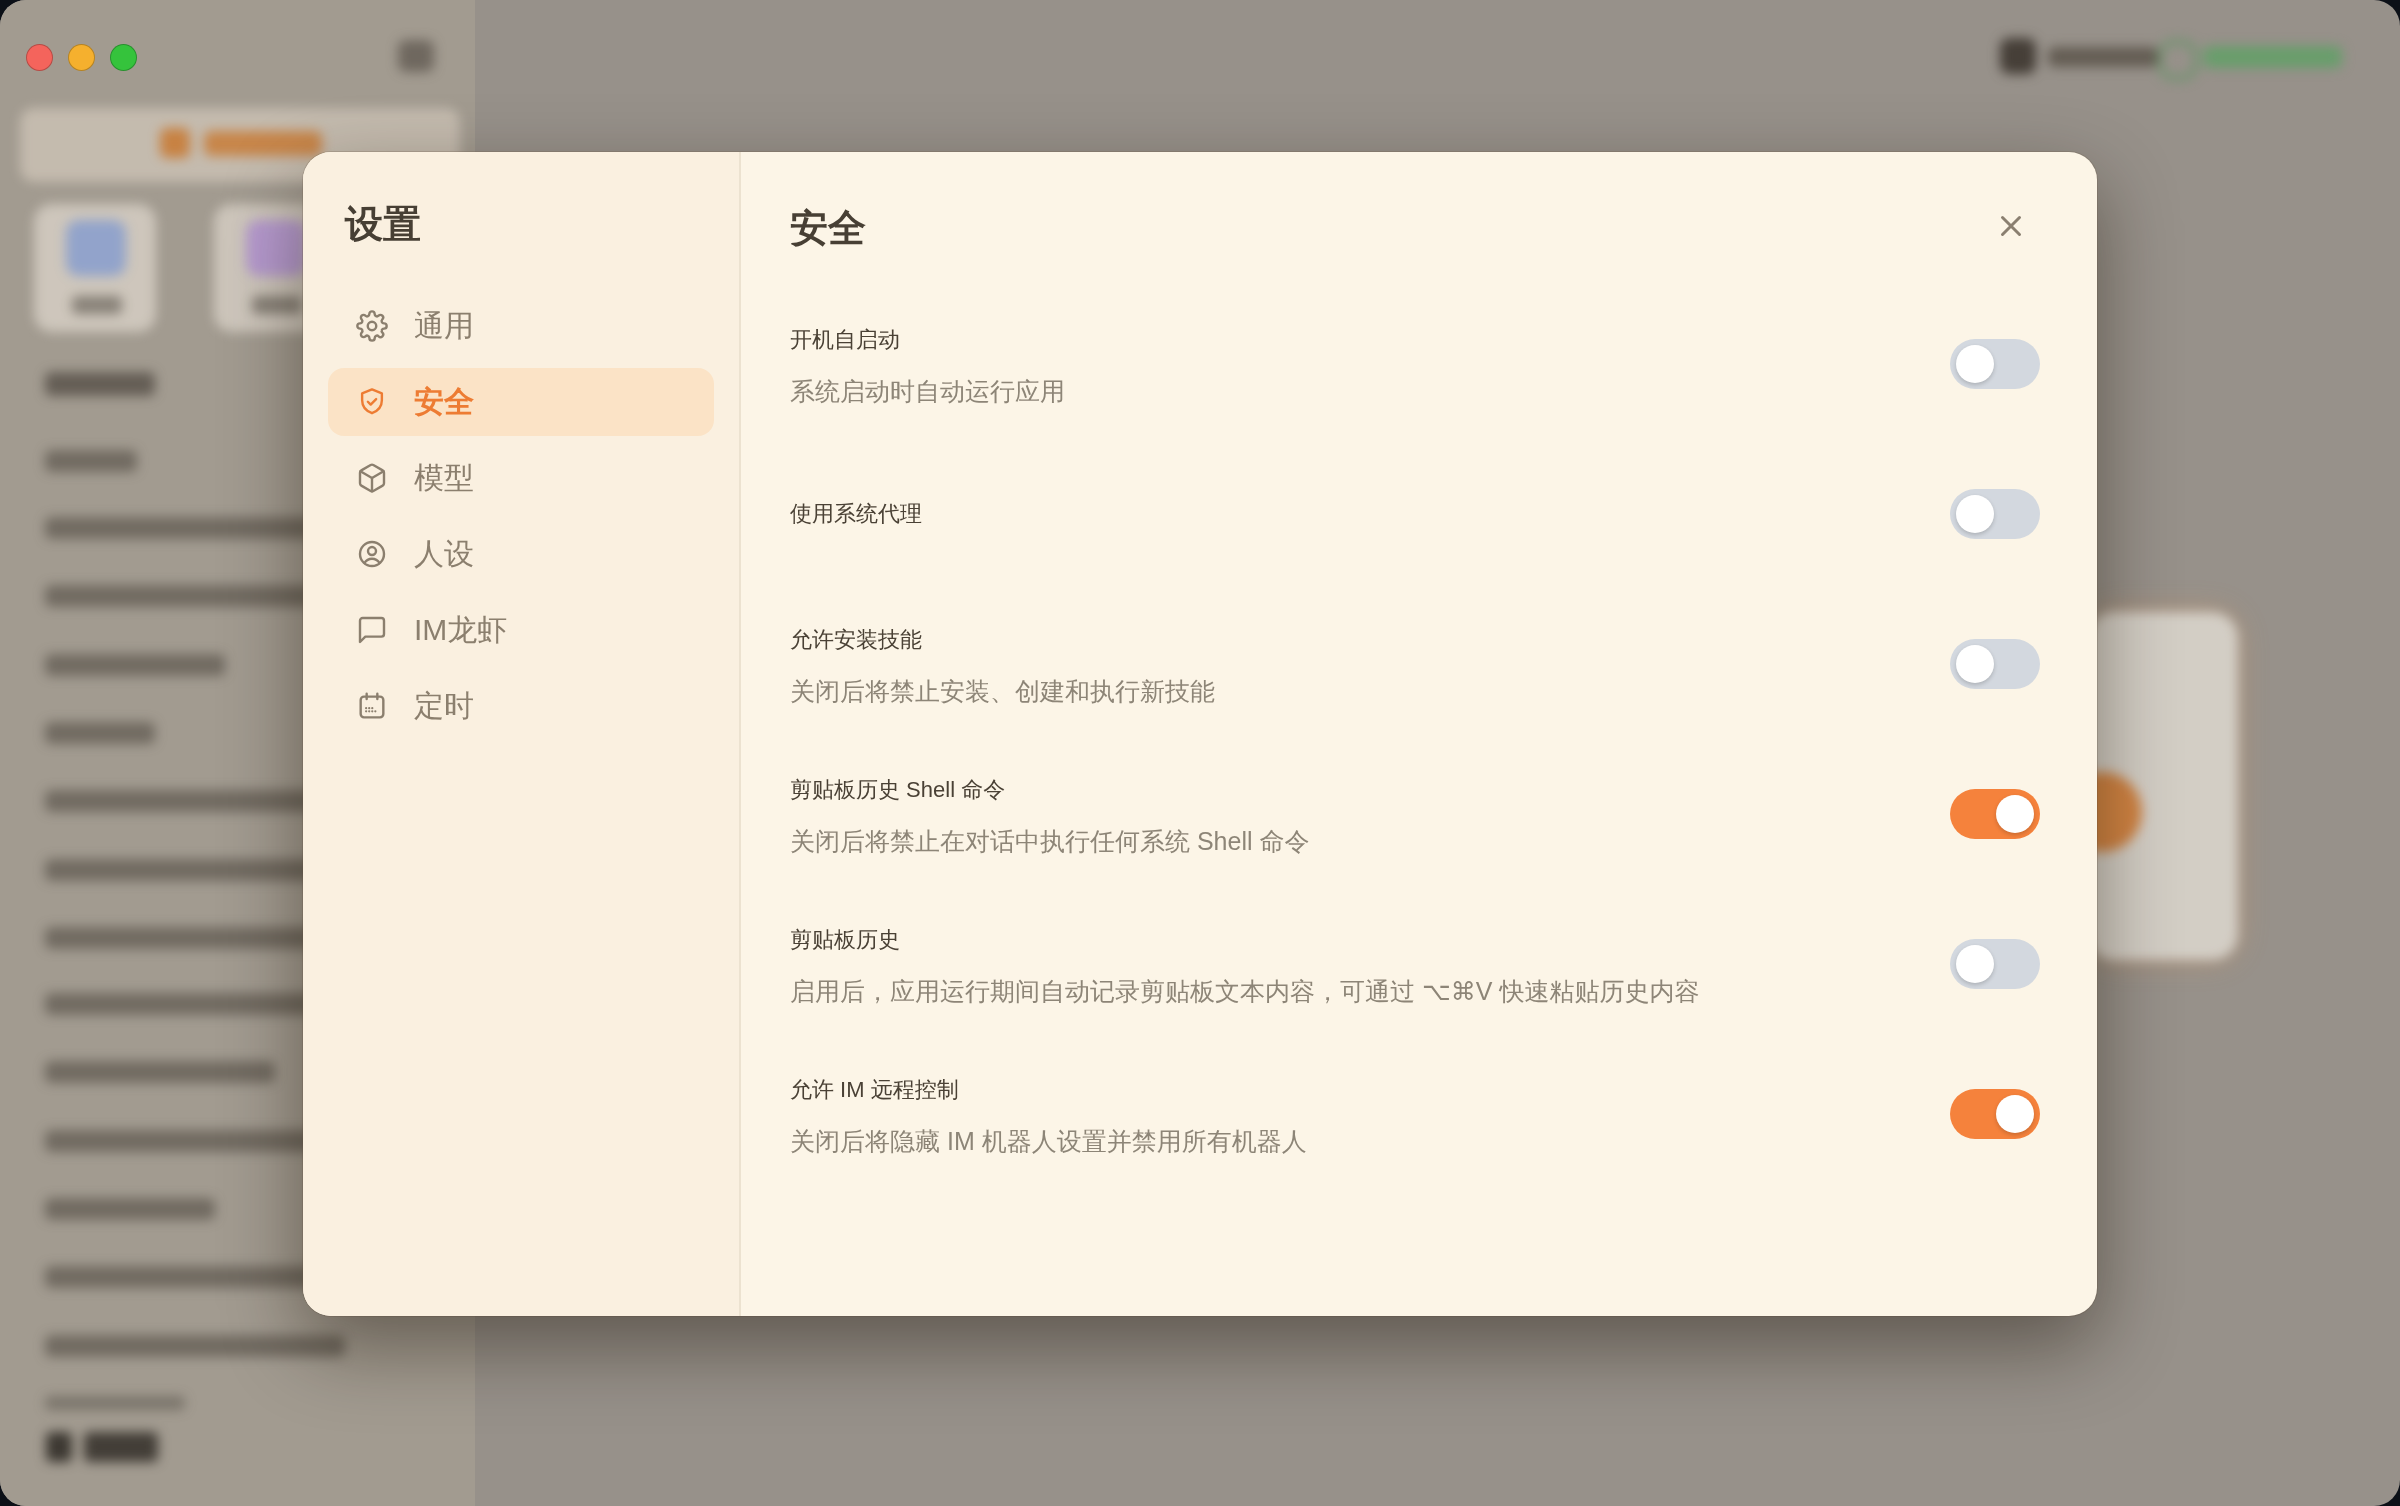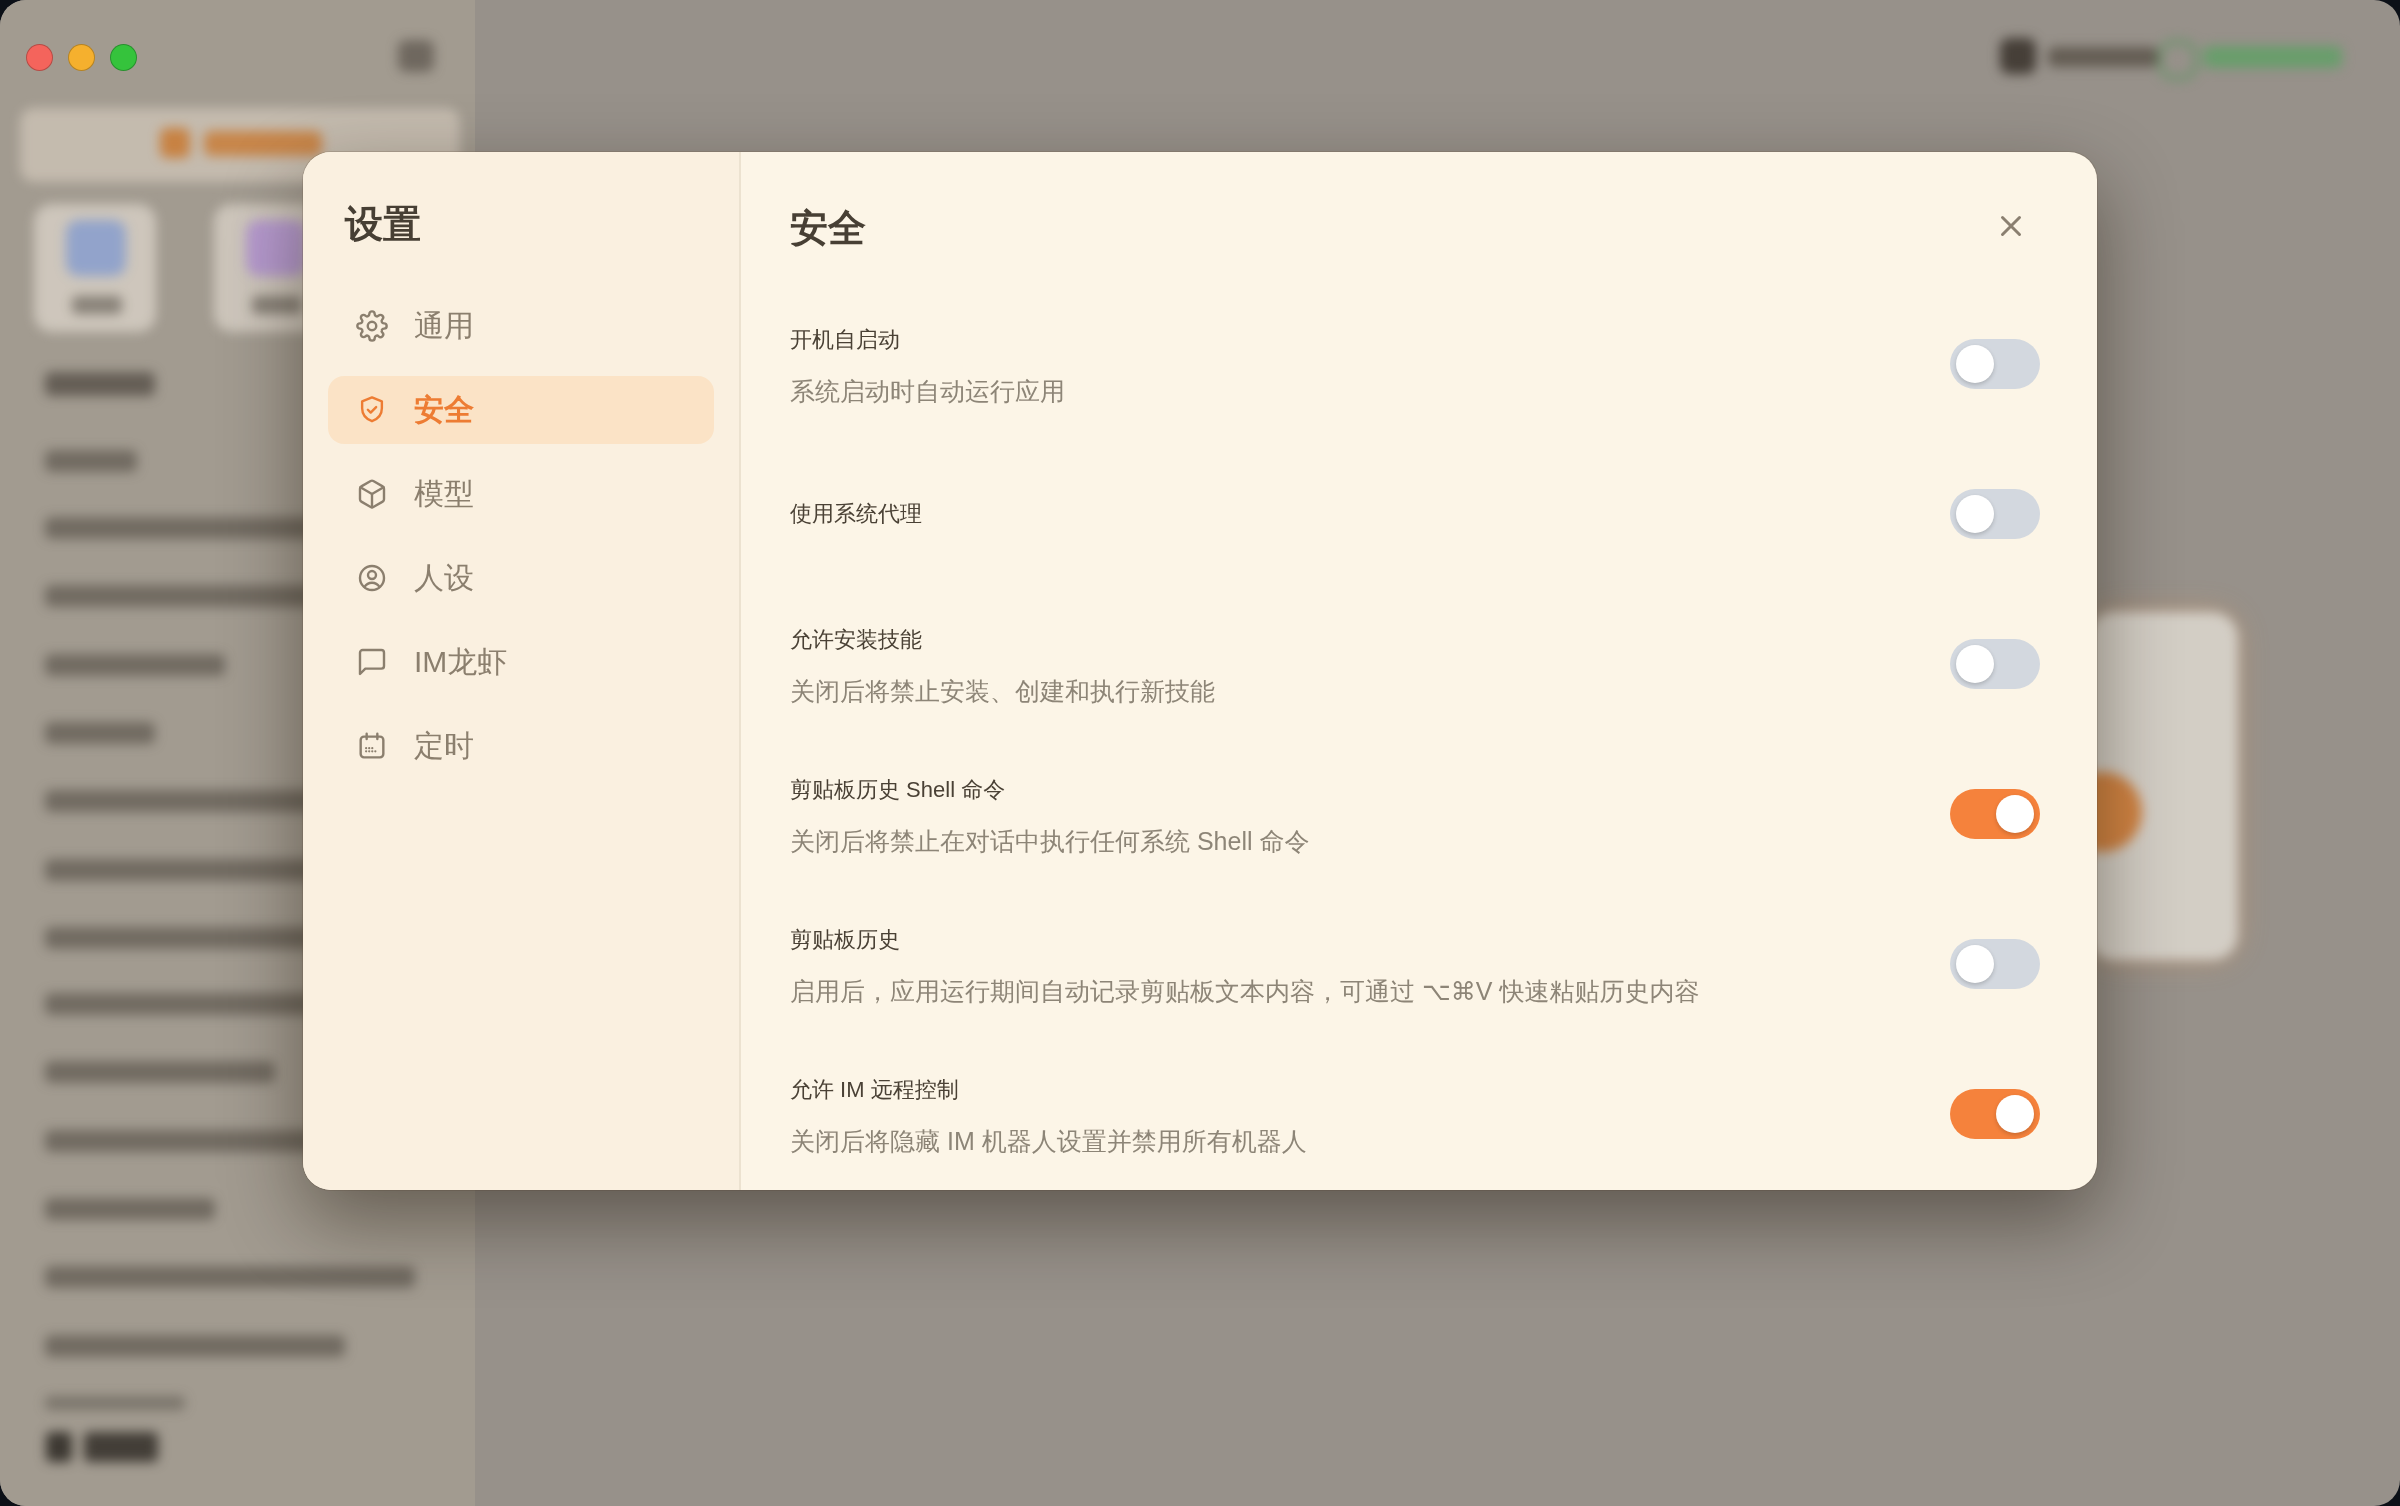--- a/index.html
+++ b/index.html
@@ -8,27 +8,27 @@
   
   .bg-window{position:absolute;inset:0;border-radius:26px;background:#97918a;overflow:hidden;}
   .bg-sidebar{position:absolute;left:0;top:0;width:475px;height:100%;background:#a29b90;}
   .traffic{position:absolute;top:44px;left:26px;display:flex;gap:15px;z-index:3;}
   .tl{width:25px;height:25px;border-radius:50%;border:1px solid rgba(0,0,0,.25);}
   .tl.red{background:#f4645c;} .tl.yellow{background:#f5b02e;} .tl.green{background:#35c33c;}
   .bg-blur{position:absolute;inset:0;filter:blur(6px);}
   .shape{position:absolute;border-radius:8px;}
 
   
-  .modal{position:absolute;left:303px;top:152px;width:1794px;height:1038px;border-radius:28px;
+  .modal{position:absolute;left:303px;top:152px;width:1794px;height:1164px;border-radius:28px;
          background:#fcf5e7;box-shadow:0 30px 80px rgba(25,15,5,.45), 0 0 0 1px rgba(120,100,80,.25);
          display:flex;overflow:hidden;z-index:10;}
   .modal-side{width:438px;background:#faf0e0;border-right:2px solid #ece2d0;box-sizing:border-box;
               padding:36px 25px 0 25px;flex-shrink:0;}
   .modal-title{margin:12px 0 0 17px;font-size:38px;font-weight:bold;color:#473f34;line-height:48px;}
-  .modal-nav{margin-top:44px;display:flex;flex-direction:column;gap:16px;}
+  .modal-nav{margin-top:44px;display:flex;flex-direction:column;gap:8px;}
   .nav-item{display:flex;align-items:center;height:68px;border-radius:16px;padding-left:28px;
             color:#8b7f6e;cursor:pointer;}
   .nav-item .nav-icon{width:32px;height:32px;display:inline-flex;margin-right:26px;}
   .nav-item .nav-icon svg{width:32px;height:32px;}
   .nav-label{font-size:30px;line-height:32px;}
   .nav-item.active{background:#fbe3c6;color:#ed7c33;font-weight:bold;}
 
   .modal-main{flex:1;position:relative;box-sizing:border-box;padding:0 57px 0 49px;}
   .main-head{position:relative;margin-top:51px;height:50px;}
   .page-title{font-size:38px;font-weight:bold;color:#473f34;line-height:50px;margin:0;}

